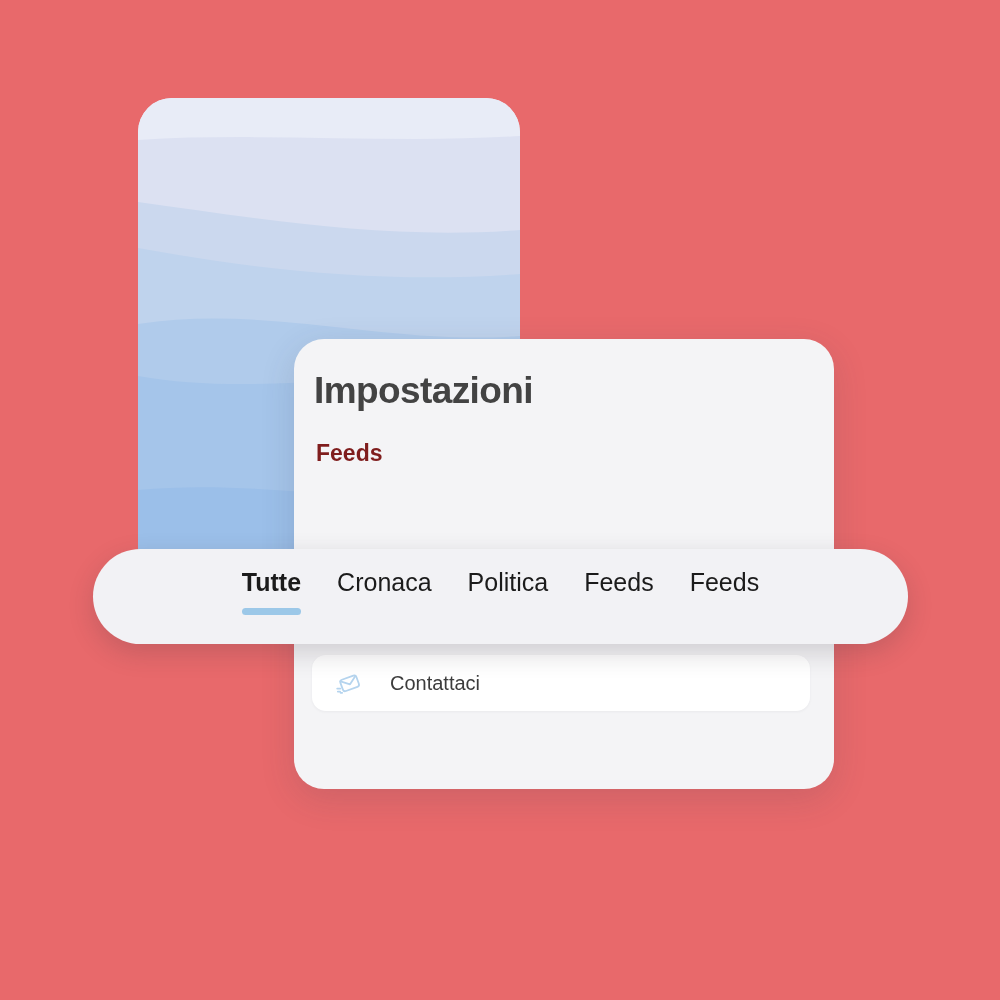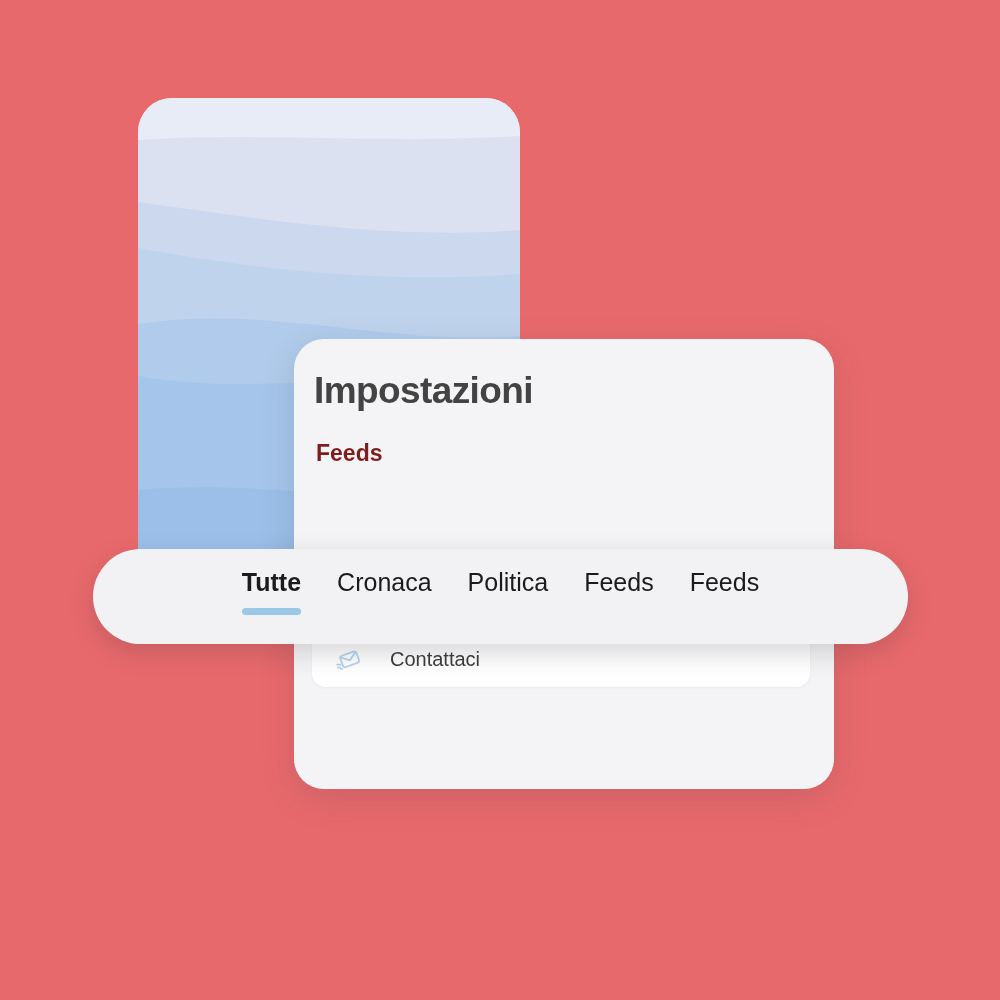--- a/index.html
+++ b/index.html
@@ -75,21 +75,21 @@
   .list-card {
     position: absolute;
     left: 18px;
     width: 498px;
     background: #ffffff;
     border-radius: 14px;
     box-shadow: 0 1px 3px rgba(40,40,60,0.05);
     overflow: hidden;
   }
   #feeds-list   { top: 148px; }
-  #support-list { top: 292px; }
+  #support-list { top: 316px; }
   #hidden-list  { top: 210px; height: 78px; }
 
   .list-row {
     position: relative;
     display: flex;
     align-items: center;
     height: 56px;
     padding: 0 16px 0 22px;
     box-sizing: border-box;
   }

